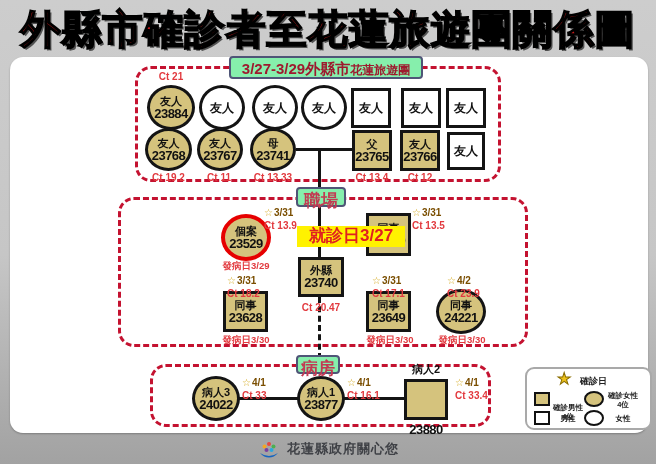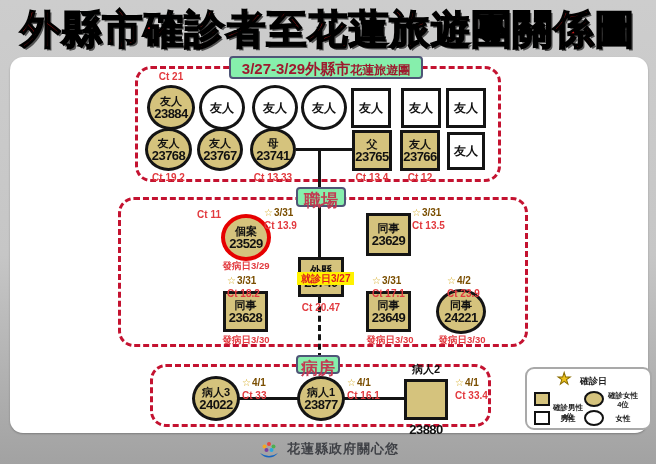--- a/index.html
+++ b/index.html
@@ -42,22 +42,22 @@
   .nid{font-size:13px;font-weight:800;letter-spacing:-.5px;display:block;}
   .line{position:absolute;background:#141414;z-index:2;}
   .vdash{position:absolute;width:0;border-left:3px dashed #141414;z-index:2;}
   .ann{position:absolute;z-index:8;font-weight:800;line-height:1.15;white-space:nowrap;}
   .ct{color:#e23a3f;font-size:10px;font-weight:800;text-align:center;}
   .onset{position:absolute;z-index:8;color:#e23a3f;font-size:9.5px;font-weight:800;text-align:center;white-space:nowrap;}
   .stardate{color:#7a4e00;font-size:10px;font-weight:800;}
   .star{color:#d4a91c;font-size:10px;font-weight:700;margin-right:1px;}
   .ann .ctline{color:#e23a3f;font-size:10px;font-weight:800;}
   .note{
-    position:absolute;background:#fff200;color:#e02020;font-weight:800;font-size:10px;
-    padding:1px 4px;z-index:7;line-height:1.1;white-space:nowrap;margin-top:46px;
+    position:absolute;background:#fff200;color:#e02020;font-weight:800;font-size:17px;
+    padding:1px 12px;z-index:7;line-height:1.1;white-space:nowrap;
   }
   .legend{
     position:absolute;left:525px;top:367px;width:127px;height:63px;background:#fff;
     border:2px solid #a9a9a9;border-radius:9px;z-index:9;box-sizing:border-box;
   }
   .legend-star{
     position:absolute;left:30px;top:0px;font-size:16px;color:#edc11c;
     -webkit-text-stroke:1px #8a6d00;line-height:1.2;
   }
   .legend-star-label{position:absolute;left:53px;top:6px;font-size:9px;color:#222;font-weight:600;}
@@ -128,21 +128,21 @@
     <span class="nid">23765</span>
   </div>
   <div class="node" style="left:400px;top:130px;width:40px;height:41px;">
     <span class="nlabel">友人</span>
     <span class="nid">23766</span>
   </div>
   <div class="node plain" style="left:447px;top:132px;width:38px;height:38px;">
     <span class="nlabel-lg">友人</span>
   </div>
   <div class="ann ct" style="left:145px;top:172px;width:47px;">Ct 19.2</div>
-  <div class="ann ct" style="left:186px;top:172px;width:46px;margin-top:37px;">Ct 11</div>
+  <div class="ann ct" style="left:196px;top:172px;width:46px;">Ct 11</div>
   <div class="ann ct" style="left:247px;top:172px;width:52px;">Ct 13.33</div>
   <div class="ann ct" style="left:350px;top:172px;width:44px;">Ct 13.4</div>
   <div class="ann ct" style="left:398px;top:172px;width:44px;">Ct 12</div>
 
   <div class="dashed-box" style="left:118px;top:197px;width:410px;height:150px;"></div>
   <div class="pill pill-small" style="left:296px;top:187px;width:50px;height:20px;">
     <span>職場</span>
   </div>
 
   <div class="note" style="left:297px;top:226px;">就診日3/27</div>

